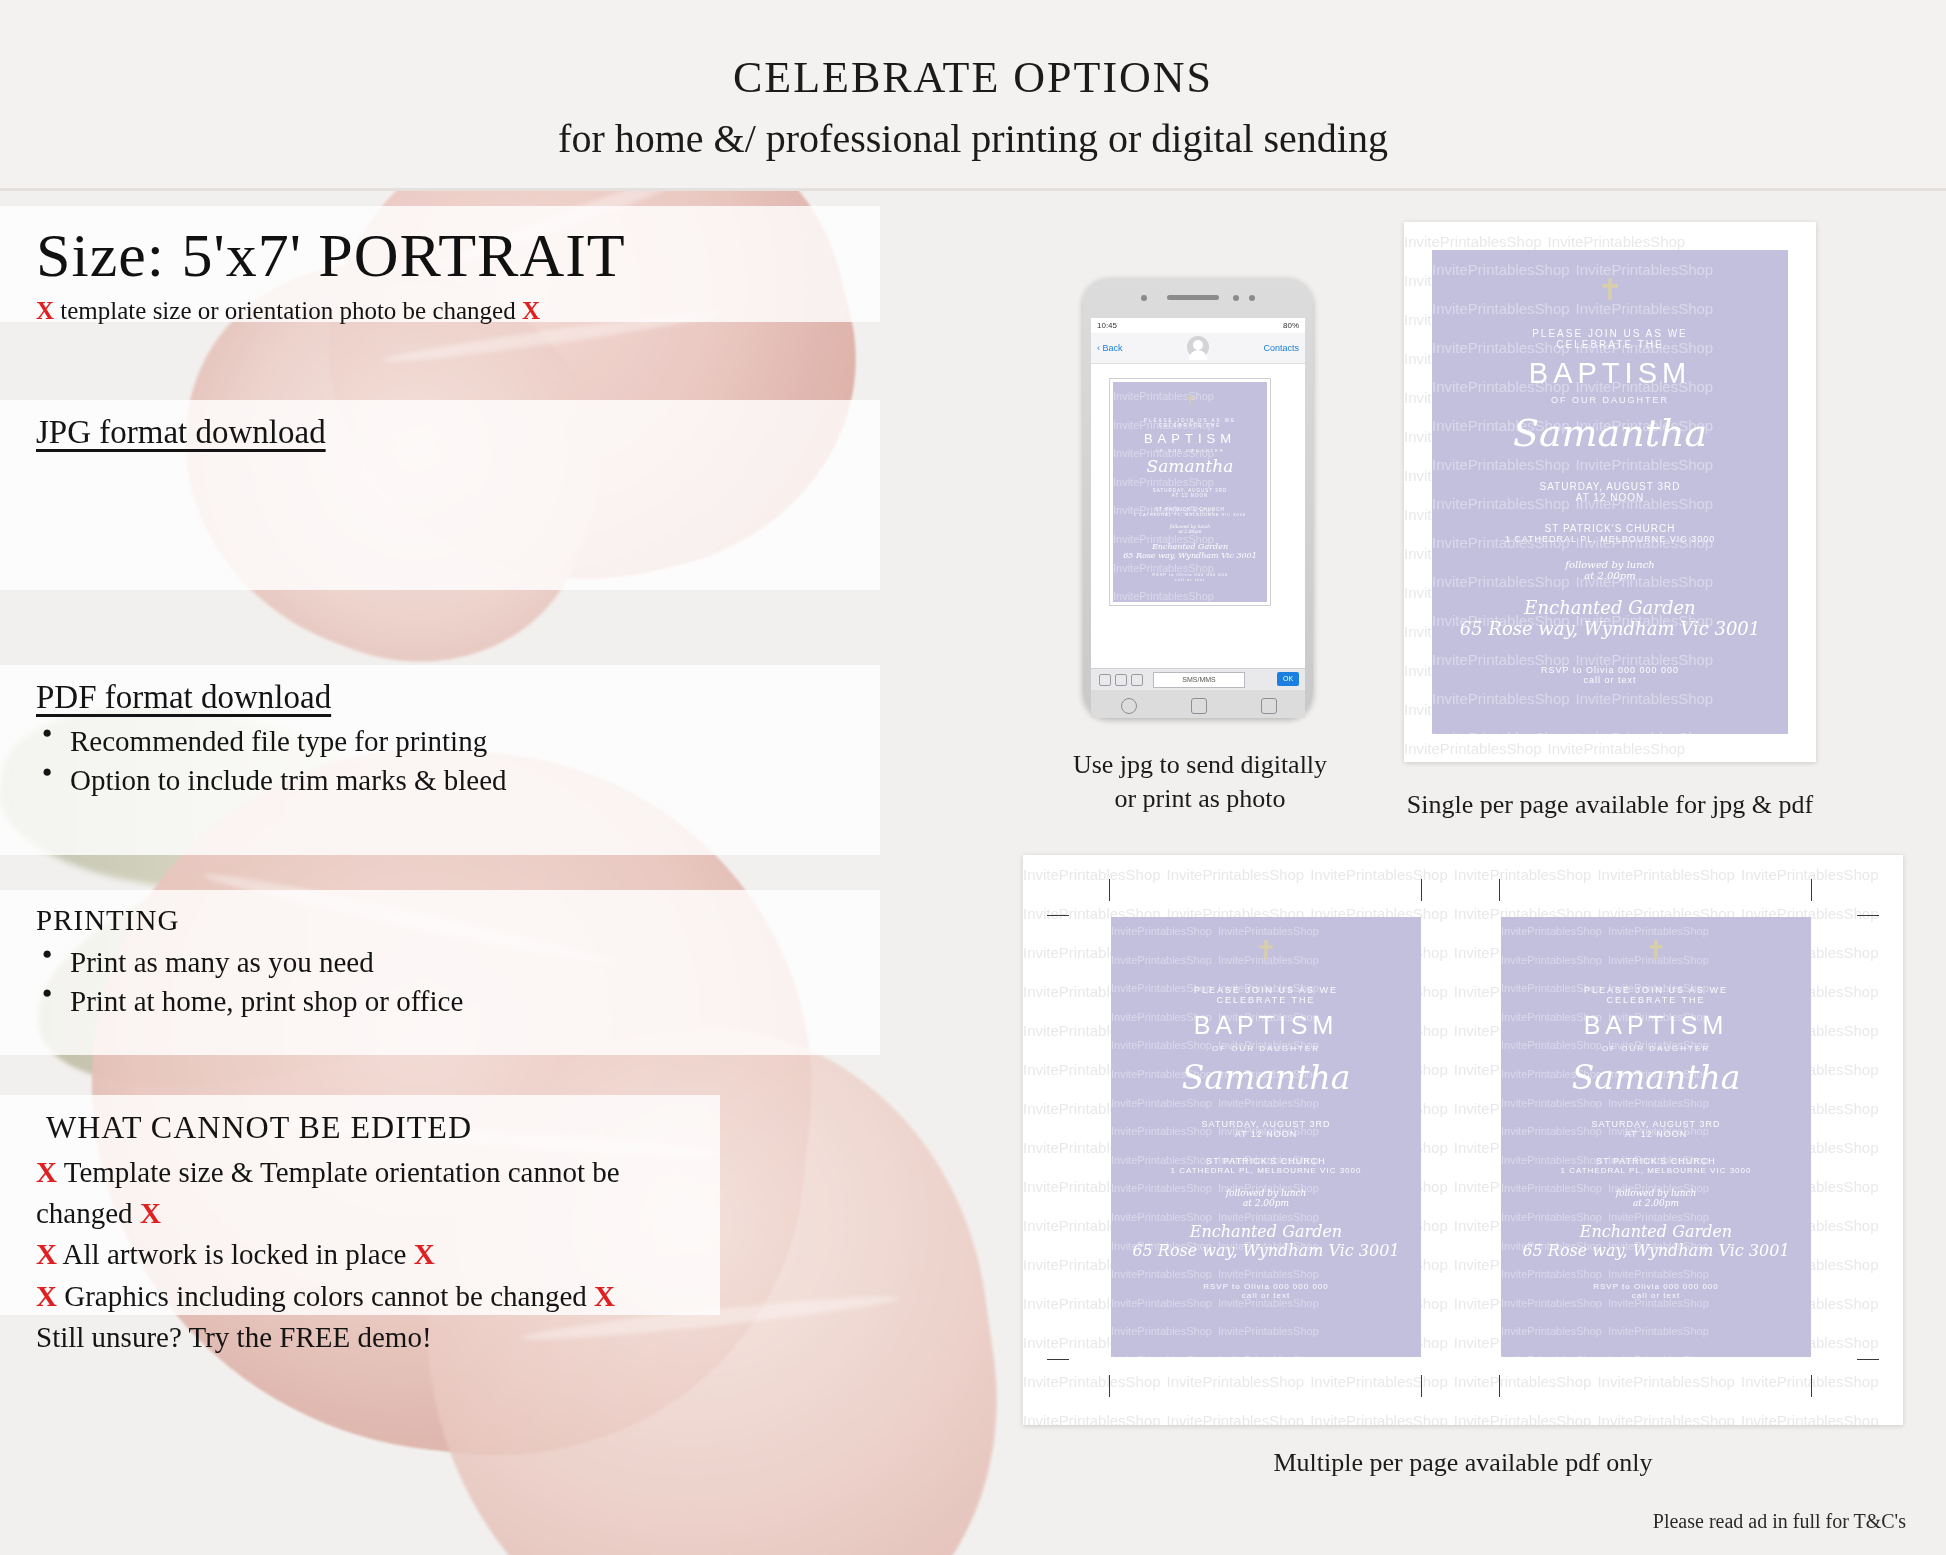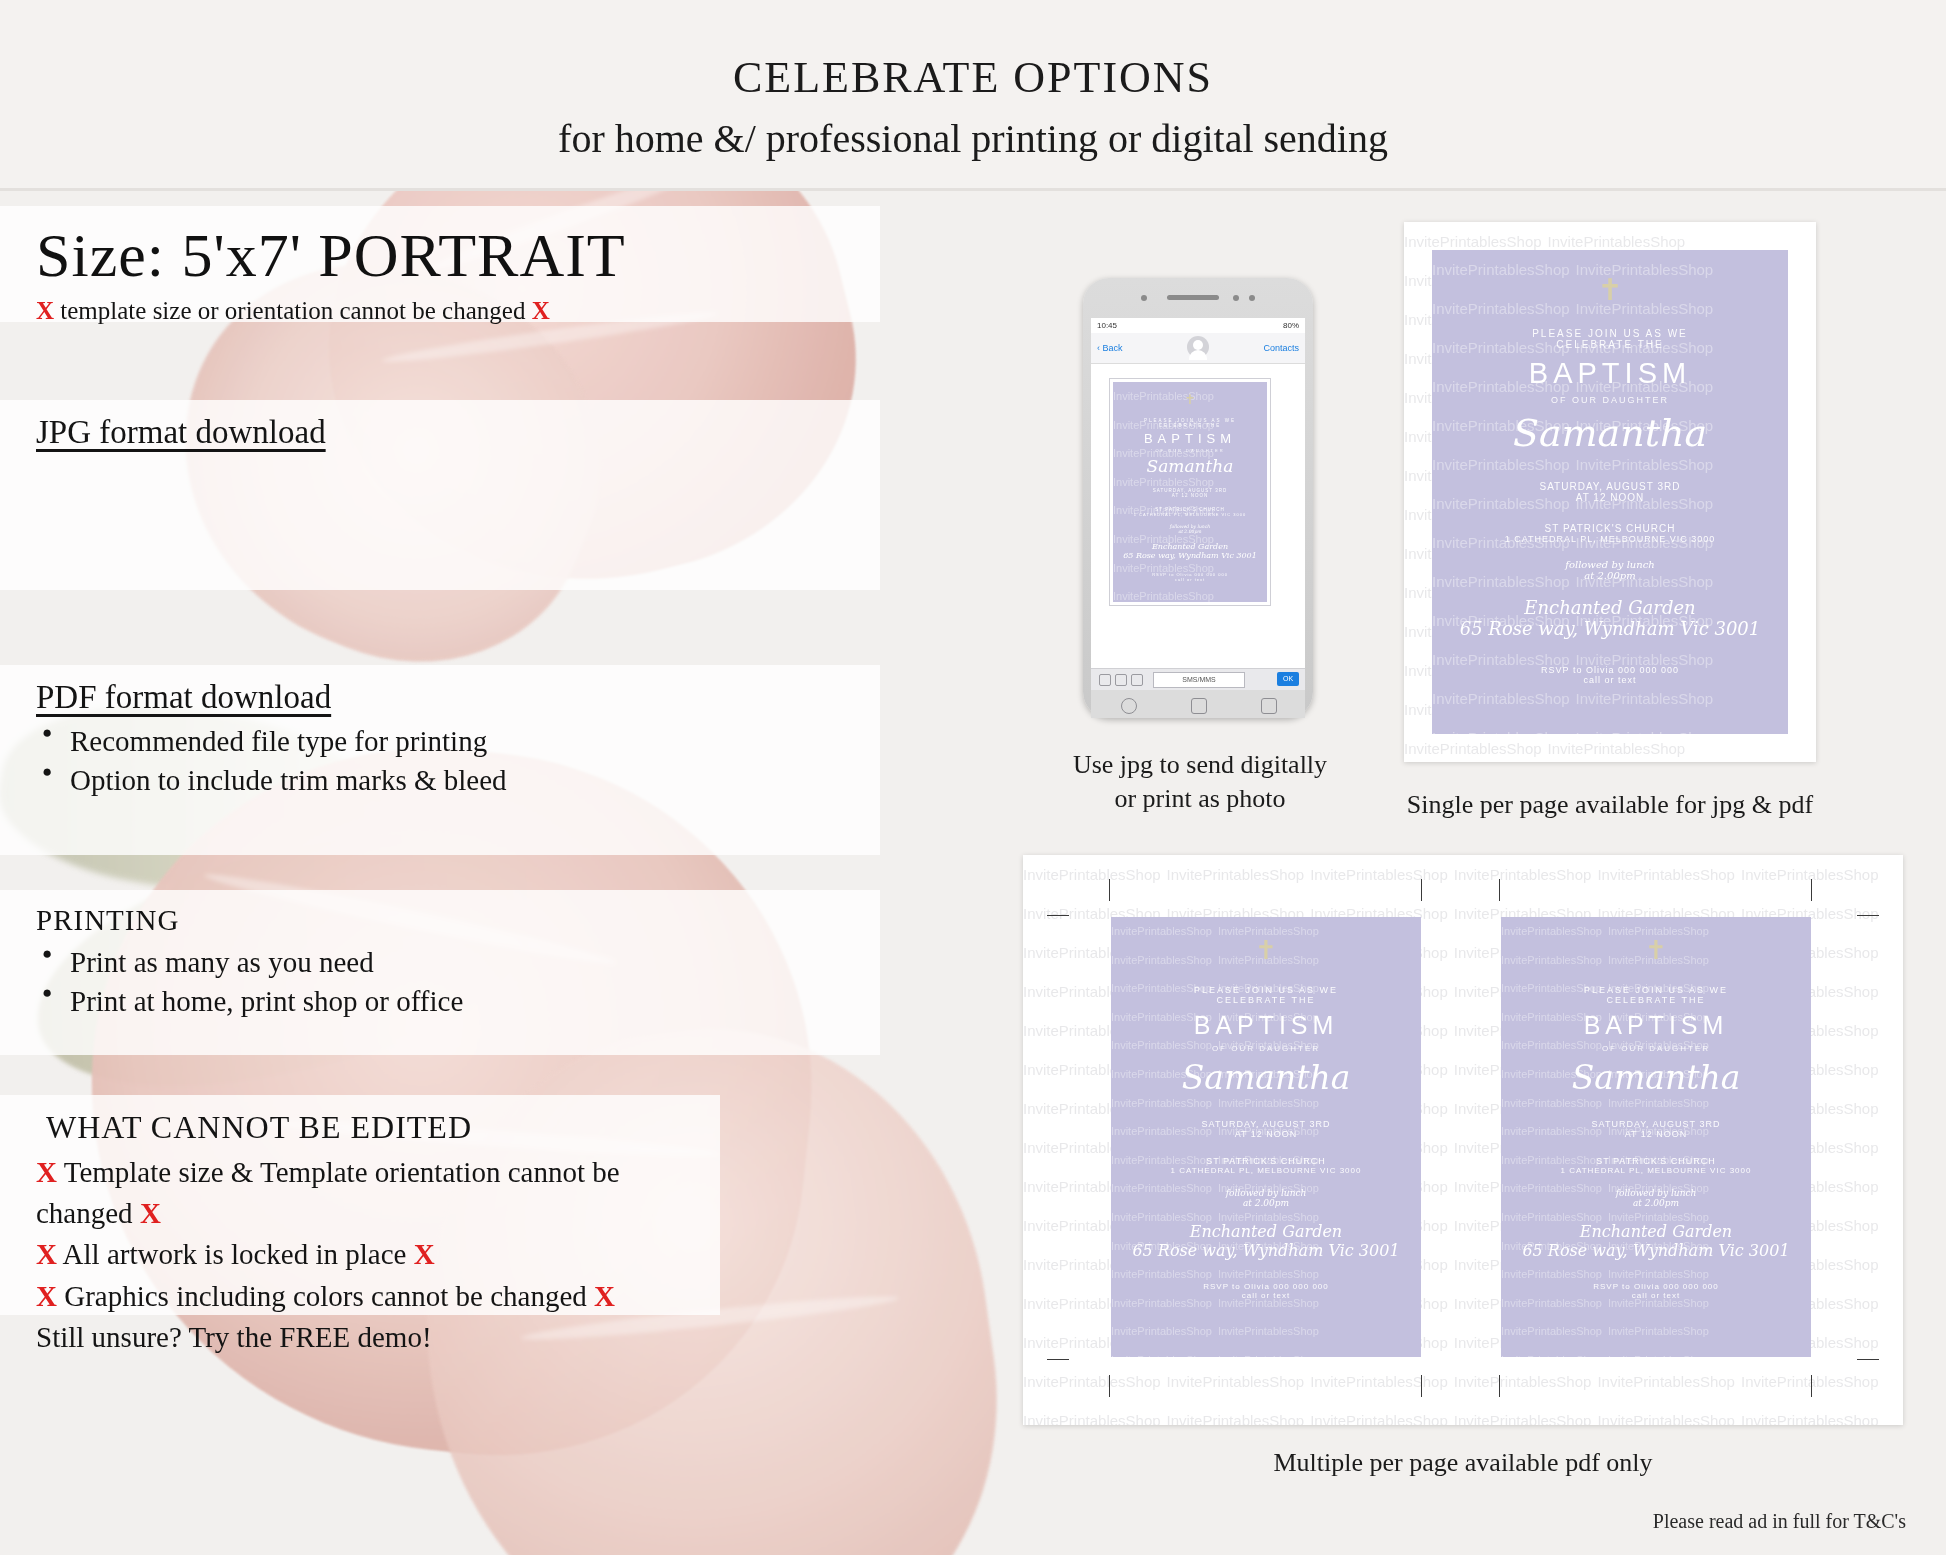--- a/index.html
+++ b/index.html
@@ -182,21 +182,21 @@
 <div class="header">
   <h1>CELEBRATE OPTIONS</h1>
   <h2>for home &amp;/ professional printing or digital sending</h2>
 </div>
 <div class="hdr-rule"></div>
 
 <div class="panel" id="panel-size">
   <p class="big">Size: 5'x7' PORTRAIT</p>
   <div class="sub">
     <span class="x-red">X</span>
-    <span>template size or orientation cannot be changed</span>
+    <span>template size or orientation photo be changed</span>
     <span class="x-red">X</span>
   </div>
 </div>
 
 <div class="panel" id="panel-jpg">
   <h3>JPG format download</h3>
 </div>
 
 <div class="panel" id="panel-pdf">
   <h3>PDF format download</h3>

